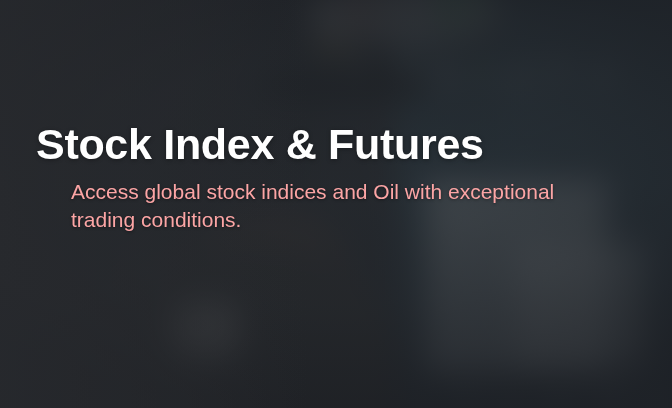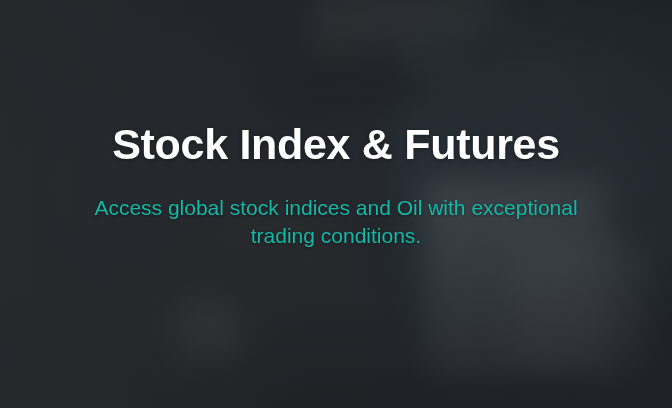--- a/index.html
+++ b/index.html
@@ -71,34 +71,33 @@
   .scrim-left {
     position:absolute; left:0; top:0; width:46%; height:100%;
     background:linear-gradient(90deg, rgba(40,42,46,.80) 0%, rgba(40,42,46,.45) 60%, rgba(40,42,46,0) 100%);
   }
 
   
   .copy {
     position:absolute;
     left:0; right:0;
     top:118px;
-    text-align:center;
     padding:0 36px;
   }
   .title {
     color:#ffffff;
     font-size:43px;
     font-weight:bold;
     line-height:52px;
     letter-spacing:-0.3px;
     text-shadow:0 1px 4px rgba(0,0,0,.35);
   }
   .subtitle {
-    margin-top:24px;
-    color:#14b8a6;
+    margin-top:8px;
+    color:#fca5a5;
     font-size:21px;
     font-weight:normal;
     line-height:28px;
     text-shadow:0 1px 3px rgba(0,0,0,.40);
     max-width:530px;
     margin-left:auto; margin-right:auto;
   }
 </style>
 </head>
 <body>

